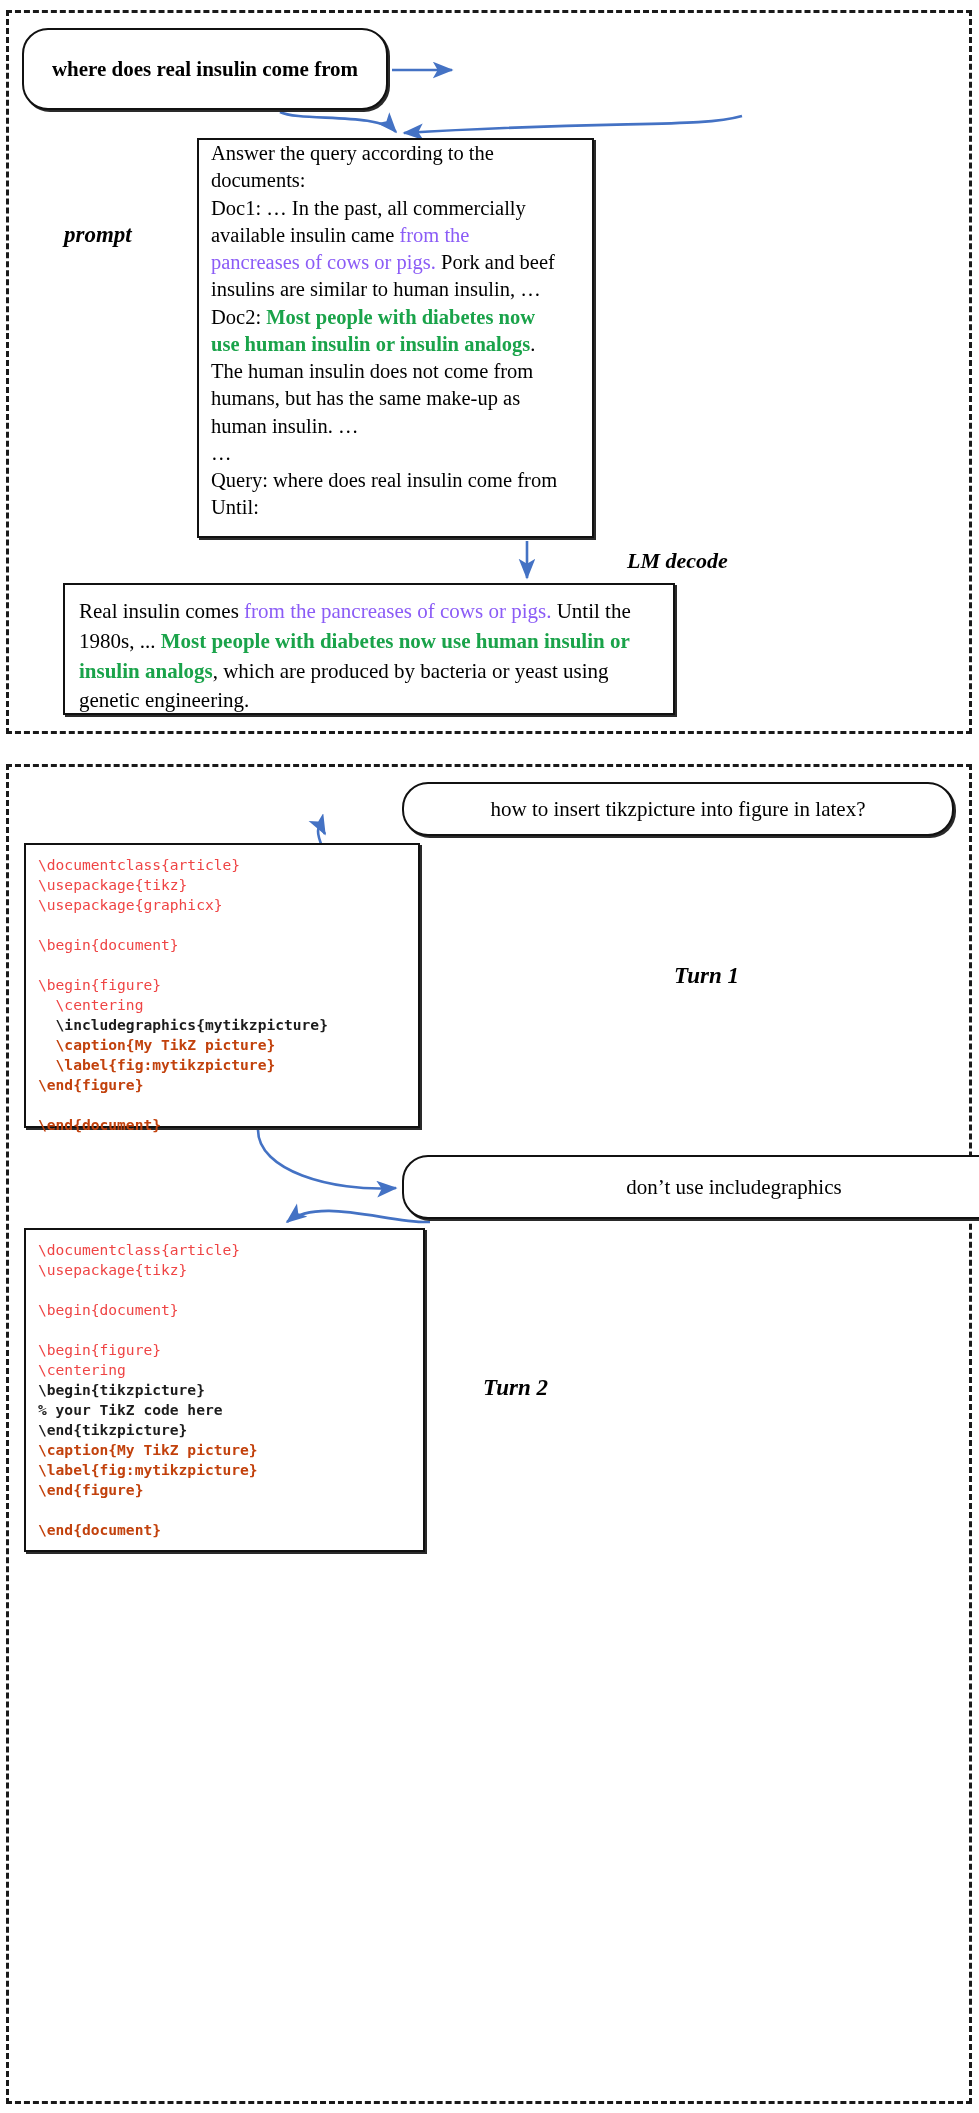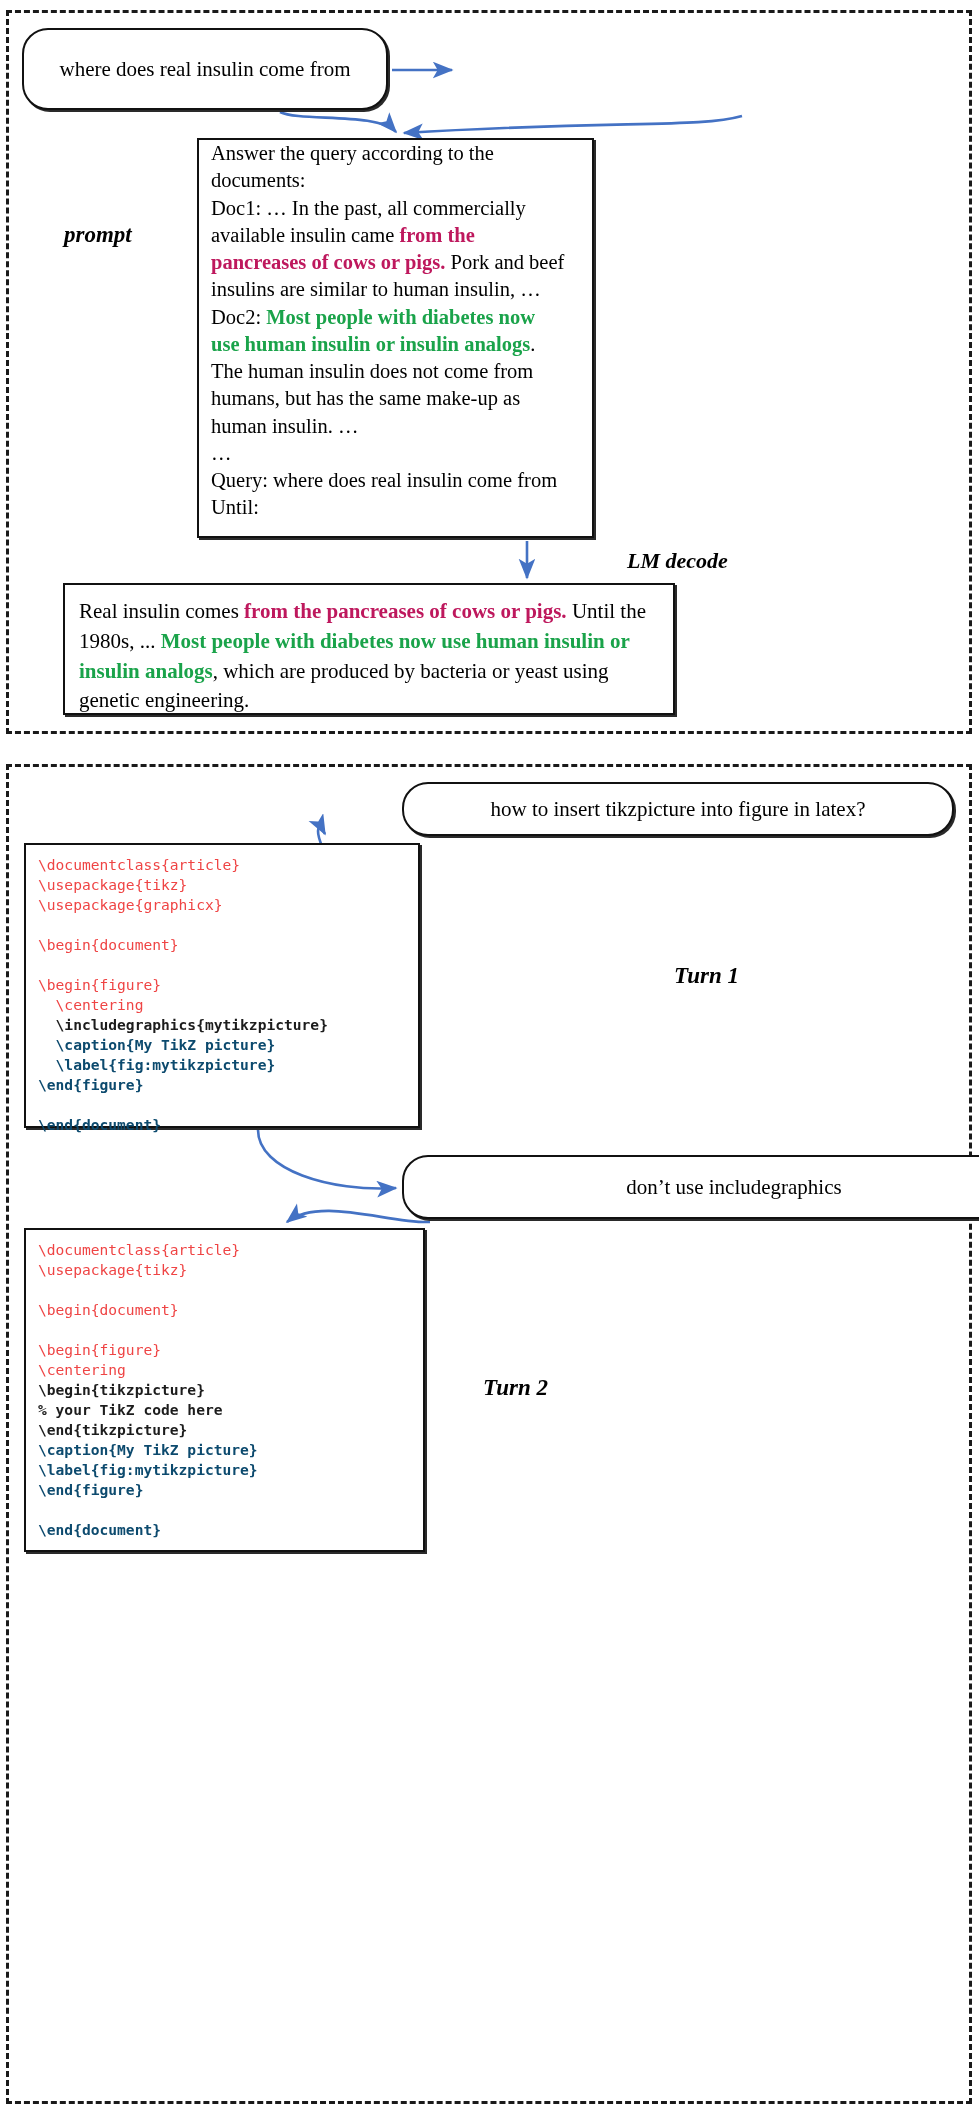--- a/index.html
+++ b/index.html
@@ -46,20 +46,21 @@
     align-items: center;
     justify-content: center;
     text-align: center;
     height: 100%;
   }
 
   
   #query-box {
     left: 22px; top: 28px; width: 366px; height: 82px;
     font-size: 21px;
+    font-weight: bold;
   }
   #corpus-box {
     left: 458px; top: 14px; width: 330px; height: 98px;
     font-size: 22px;
     font-style: italic;
     font-weight: bold;
   }
   #prompt-box {
     left: 197px; top: 138px; width: 397px; height: 400px;
     padding: 0 10px 6px 12px;
@@ -114,33 +115,33 @@
   }
   #turn2-label {
     position: absolute;
     left: 483px; top: 1375px;
     font-size: 23px;
     font-style: italic;
     font-weight: bold;
   }
 
   
-  .red   { color: #be185d; font-weight: bold; }
+  .red   { color: #8b5cf6; font-weight: normal; }
   .green { color: #1aa34a; font-weight: bold; }
   .plain { color: #000000; }
 
   
   .code {
     font-family: "DejaVu Sans Mono", "Liberation Mono", monospace;
     font-size: 14.6px;
     line-height: 1.37;
     white-space: pre;
   }
   .code .red   { color: #ef4444; font-weight: normal; }
-  .code .green { color: #0c4a6e; font-weight: bold; }
+  .code .green { color: #c2410c; font-weight: bold; }
   .code .blk   { color: #1c1c1c; font-weight: bold; }
 
   
   #arrows {
     position: absolute;
     left: 0; top: 0;
     width: 979px; height: 2113px;
     pointer-events: none;
   }
 </style>

